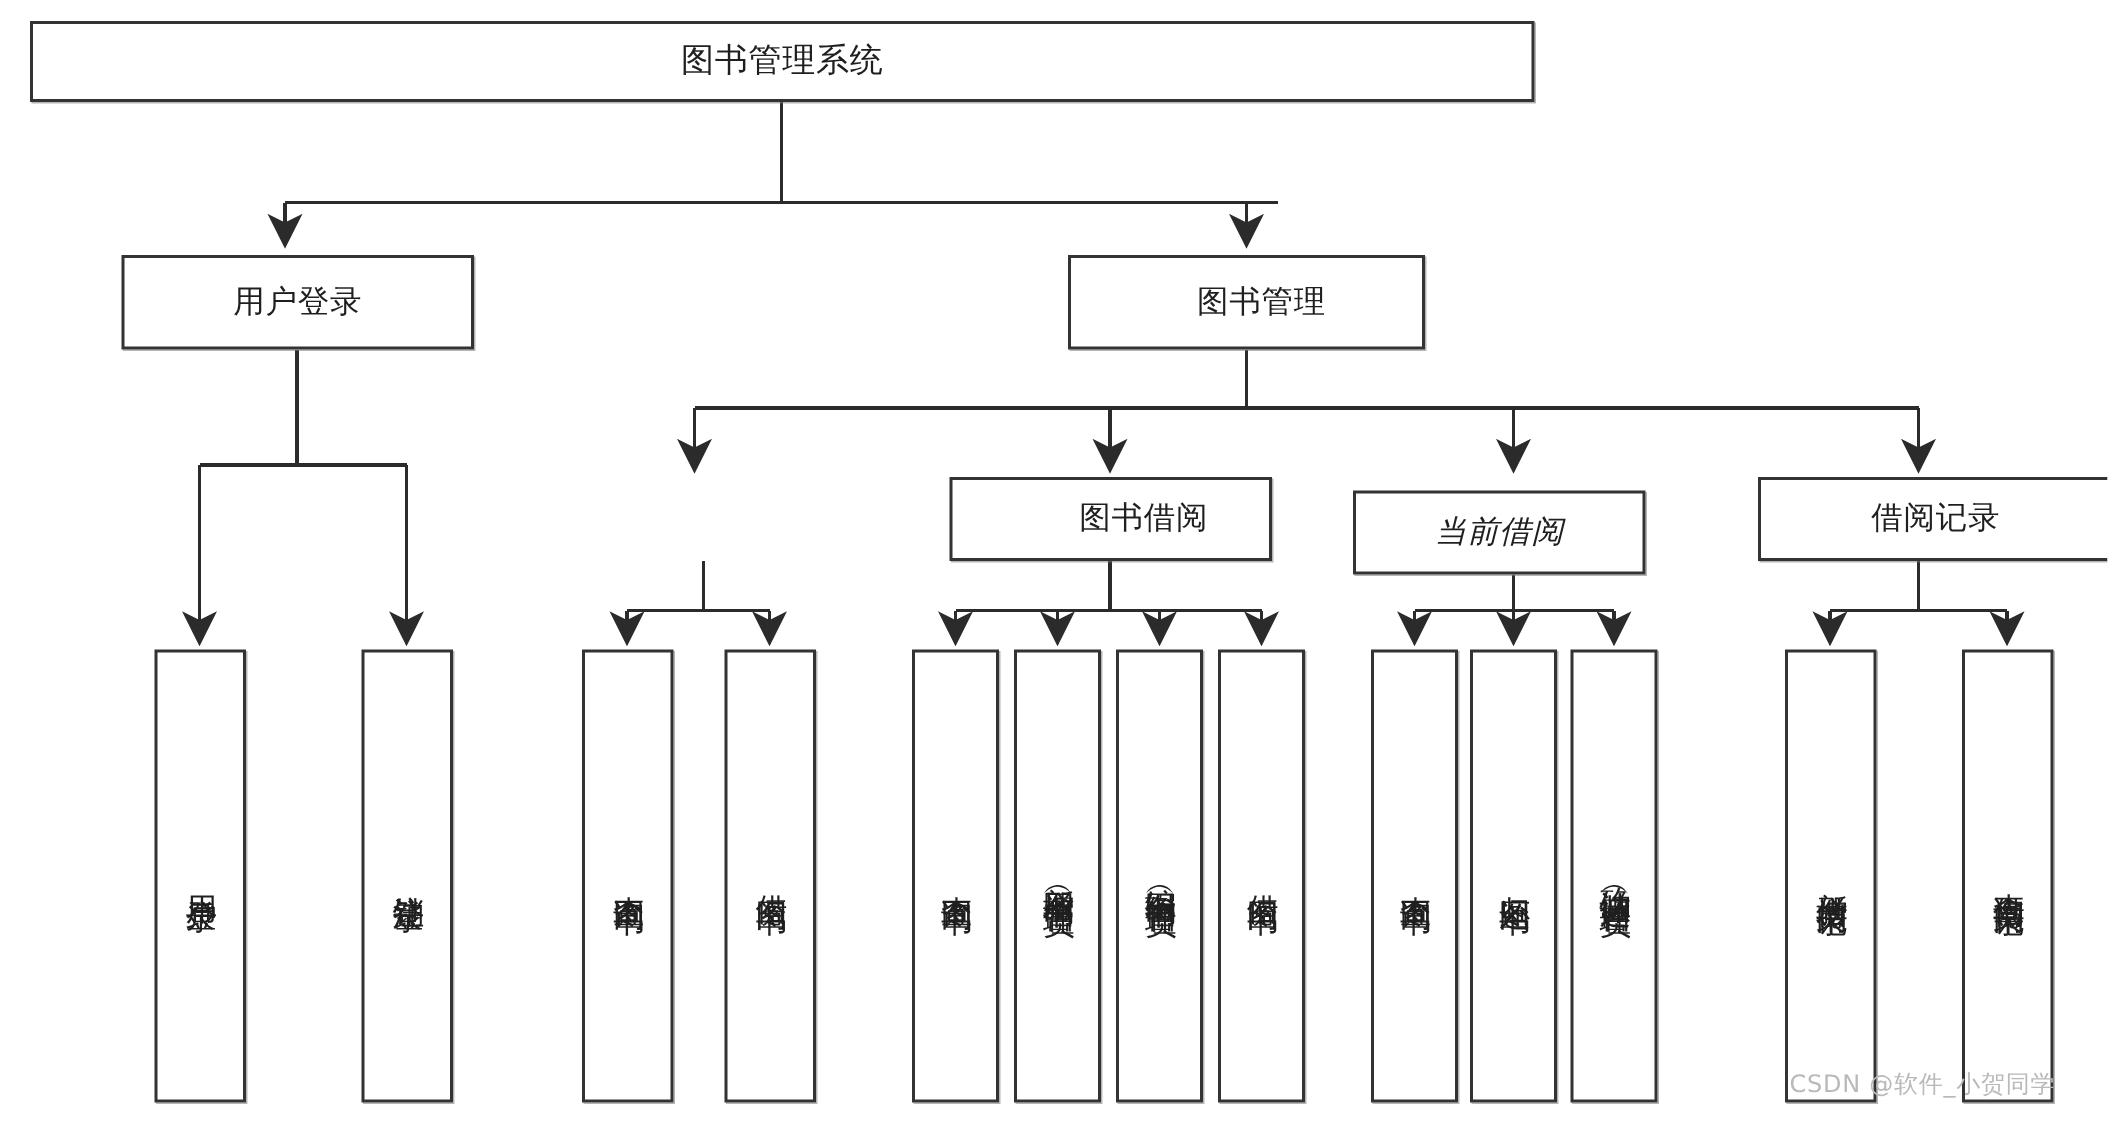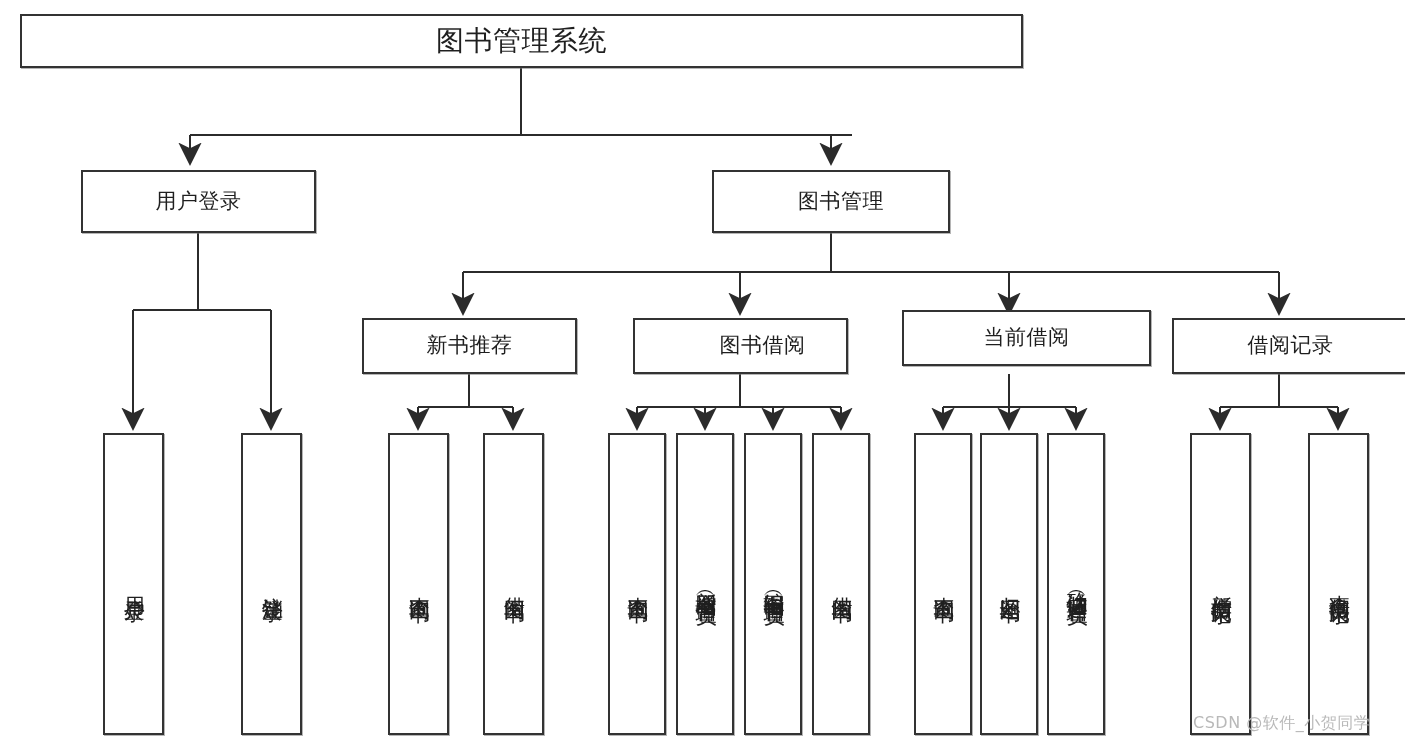--- a/index.html
+++ b/index.html
@@ -34,21 +34,21 @@
     z-index:2;
   }
   .node .label{
     font-size:21px;
     line-height:1.2;
     letter-spacing:.5px;
     color:#1f1f1f;
     white-space:nowrap;
     text-align:center;
   }
-  .node.root .label{font-size:28px;}
+  .node.root .label{font-size:22px;}
   .node.leaf{
     align-items:center;
     justify-content:center;
   }
   .node.leaf .label{
     writing-mode:vertical-rl;
     text-orientation:upright;
     font-size:21px;
     line-height:1.42;
     letter-spacing:2px;
@@ -124,27 +124,24 @@
     <span class="label">图书管理系统</span>
   </div>
 
   <div class="node" style="left:81px; top:170px; width:235px; height:63px;">
     <span class="label">用户登录</span>
   </div>
   <div class="node" style="left:712px; top:170px; width:238px; height:63px;padding-left:20px;">
     <span class="label">图书管理</span>
   </div>
 
-  <div class="node" style="left:362px; top:318px; width:215px; height:56px;">
-    <span class="label">新书推荐</span>
-  </div>
   <div class="node" style="left:633px; top:318px; width:215px; height:56px;padding-left:44px;">
     <span class="label">图书借阅</span>
   </div>
-  <div class="node" style="left:902px; top:310px; width:249px; height:56px;">
+  <div class="node" style="left:902px; top:327px; width:195px; height:56px;font-style:italic;">
     <span class="label">当前借阅</span>
   </div>
   <div class="node" style="left:1172px; top:318px; width:237px; height:56px;">
     <span class="label">借阅记录</span>
   </div>
 
   <div class="node leaf" style="left:103px; top:433px; width:61px; height:302px;">
     <span class="label">用户登录</span>
   </div>
   <div class="node leaf" style="left:241px; top:433px; width:61px; height:302px;">

